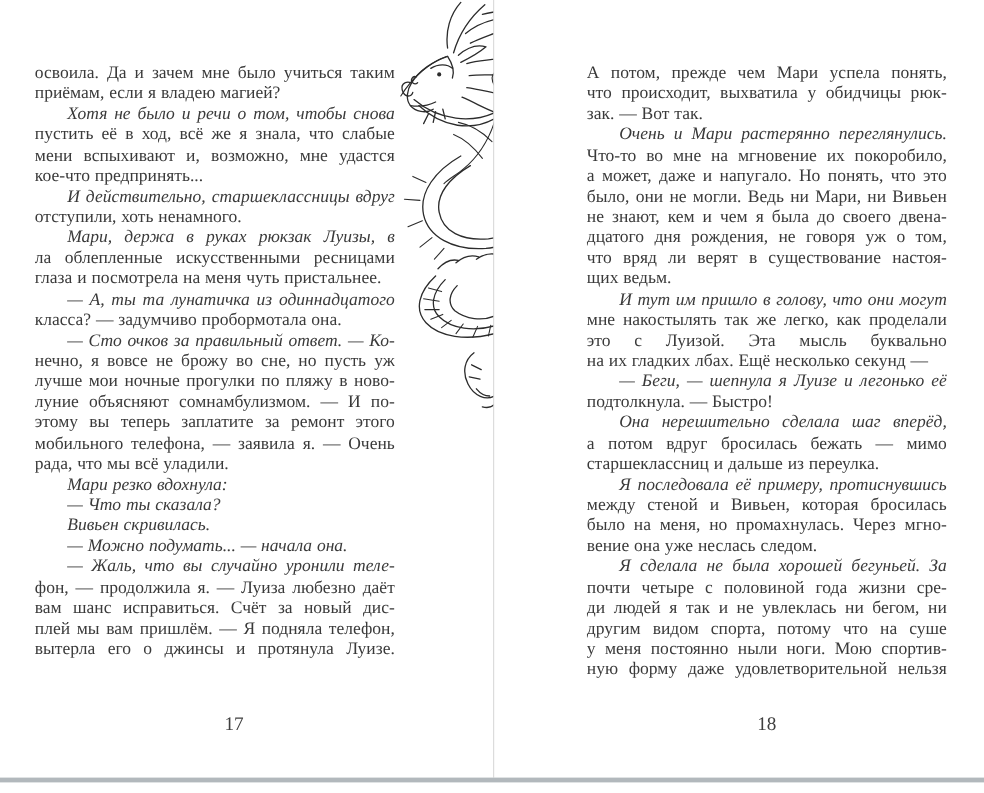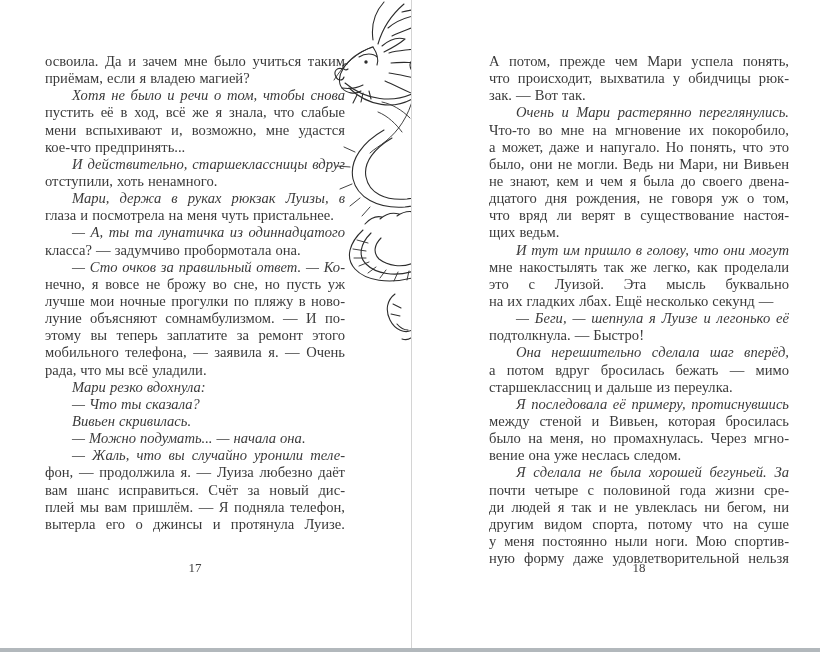--- a/index.html
+++ b/index.html
@@ -5,32 +5,32 @@
   html,body { margin:0; padding:0; background:#ffffff; }
   .screen {
     position:relative; width:820px; height:661px;
     background:#ffffff; overflow:hidden;
     font-family:"Liberation Serif", serif;
   }
   .page { position:absolute; top:0; height:650px; background:#ffffff; }
   .page.left  { left:0;   width:411px; }
   .page.right { left:412px; width:408px; }
   .text-col { position:absolute; top:53px; width:300px; }
-  .page.left  .text-col { left:45px; }
+  .page.left  .text-col { left:29px; }
   .page.right .text-col { left:77px; }
   .ln {
     height:17.15px; line-height:17.15px; font-size:14.6px;
     color:#3a3a3a; overflow:hidden; text-align:left;
     word-spacing:0.4px;
   }
   .ln.j { text-align:justify; text-align-last:justify; }
   .ln.in { text-indent:27px;font-style:italic; }
   .pagenum {
-    position:absolute; top:560px; width:300px; text-align:center;
-    font-size:13px; color:#3f3f3f;
+    position:absolute; top:595px; width:300px; text-align:center;
+    font-size:16px; color:#3f3f3f;
   }
   .page.left  .pagenum { left:45px; }
   .page.right .pagenum { left:77px; }
   .divider {
     position:absolute; left:411px; top:0; width:1px; height:648px;
     background:#d4d4d4;
   }
   .bottom-bar {
     position:absolute; left:0; top:648px; width:820px; height:4px;
     background:#b2b8bc;
@@ -49,20 +49,21 @@
     <div class="text-col" id="left-col">
         <div class="ln j">освоила. Да и зачем мне было учиться таким</div>
         <div class="ln">приёмам, если я владею магией?</div>
         <div class="ln j in">Хотя не было и речи о том, чтобы снова</div>
         <div class="ln j">пустить её в ход, всё же я знала, что слабые</div>
         <div class="ln j">мени вспыхивают и, возможно, мне удастся</div>
         <div class="ln">кое-что предпринять...</div>
         <div class="ln j in">И действительно, старшеклассницы вдруг</div>
         <div class="ln">отступили, хоть ненамного.</div>
         <div class="ln j in">Мари, держа в руках рюкзак Луизы, в кото-</div>
+        <div class="ln j">ла облепленные искусственными ресницами</div>
         <div class="ln">глаза и посмотрела на меня чуть пристальнее.</div>
         <div class="ln j in">— А, ты та лунатичка из одиннадцатого</div>
         <div class="ln">класса? — задумчиво пробормотала она.</div>
         <div class="ln j in">— Сто очков за правильный ответ. — Ко-</div>
         <div class="ln j">нечно, я вовсе не брожу во сне, но пусть уж</div>
         <div class="ln j">лучше мои ночные прогулки по пляжу в ново-</div>
         <div class="ln j">луние объясняют сомнамбулизмом. — И по-</div>
         <div class="ln j">этому вы теперь заплатите за ремонт этого</div>
         <div class="ln j">мобильного телефона, — заявила я. — Очень</div>
         <div class="ln">рада, что мы всё уладили.</div>

